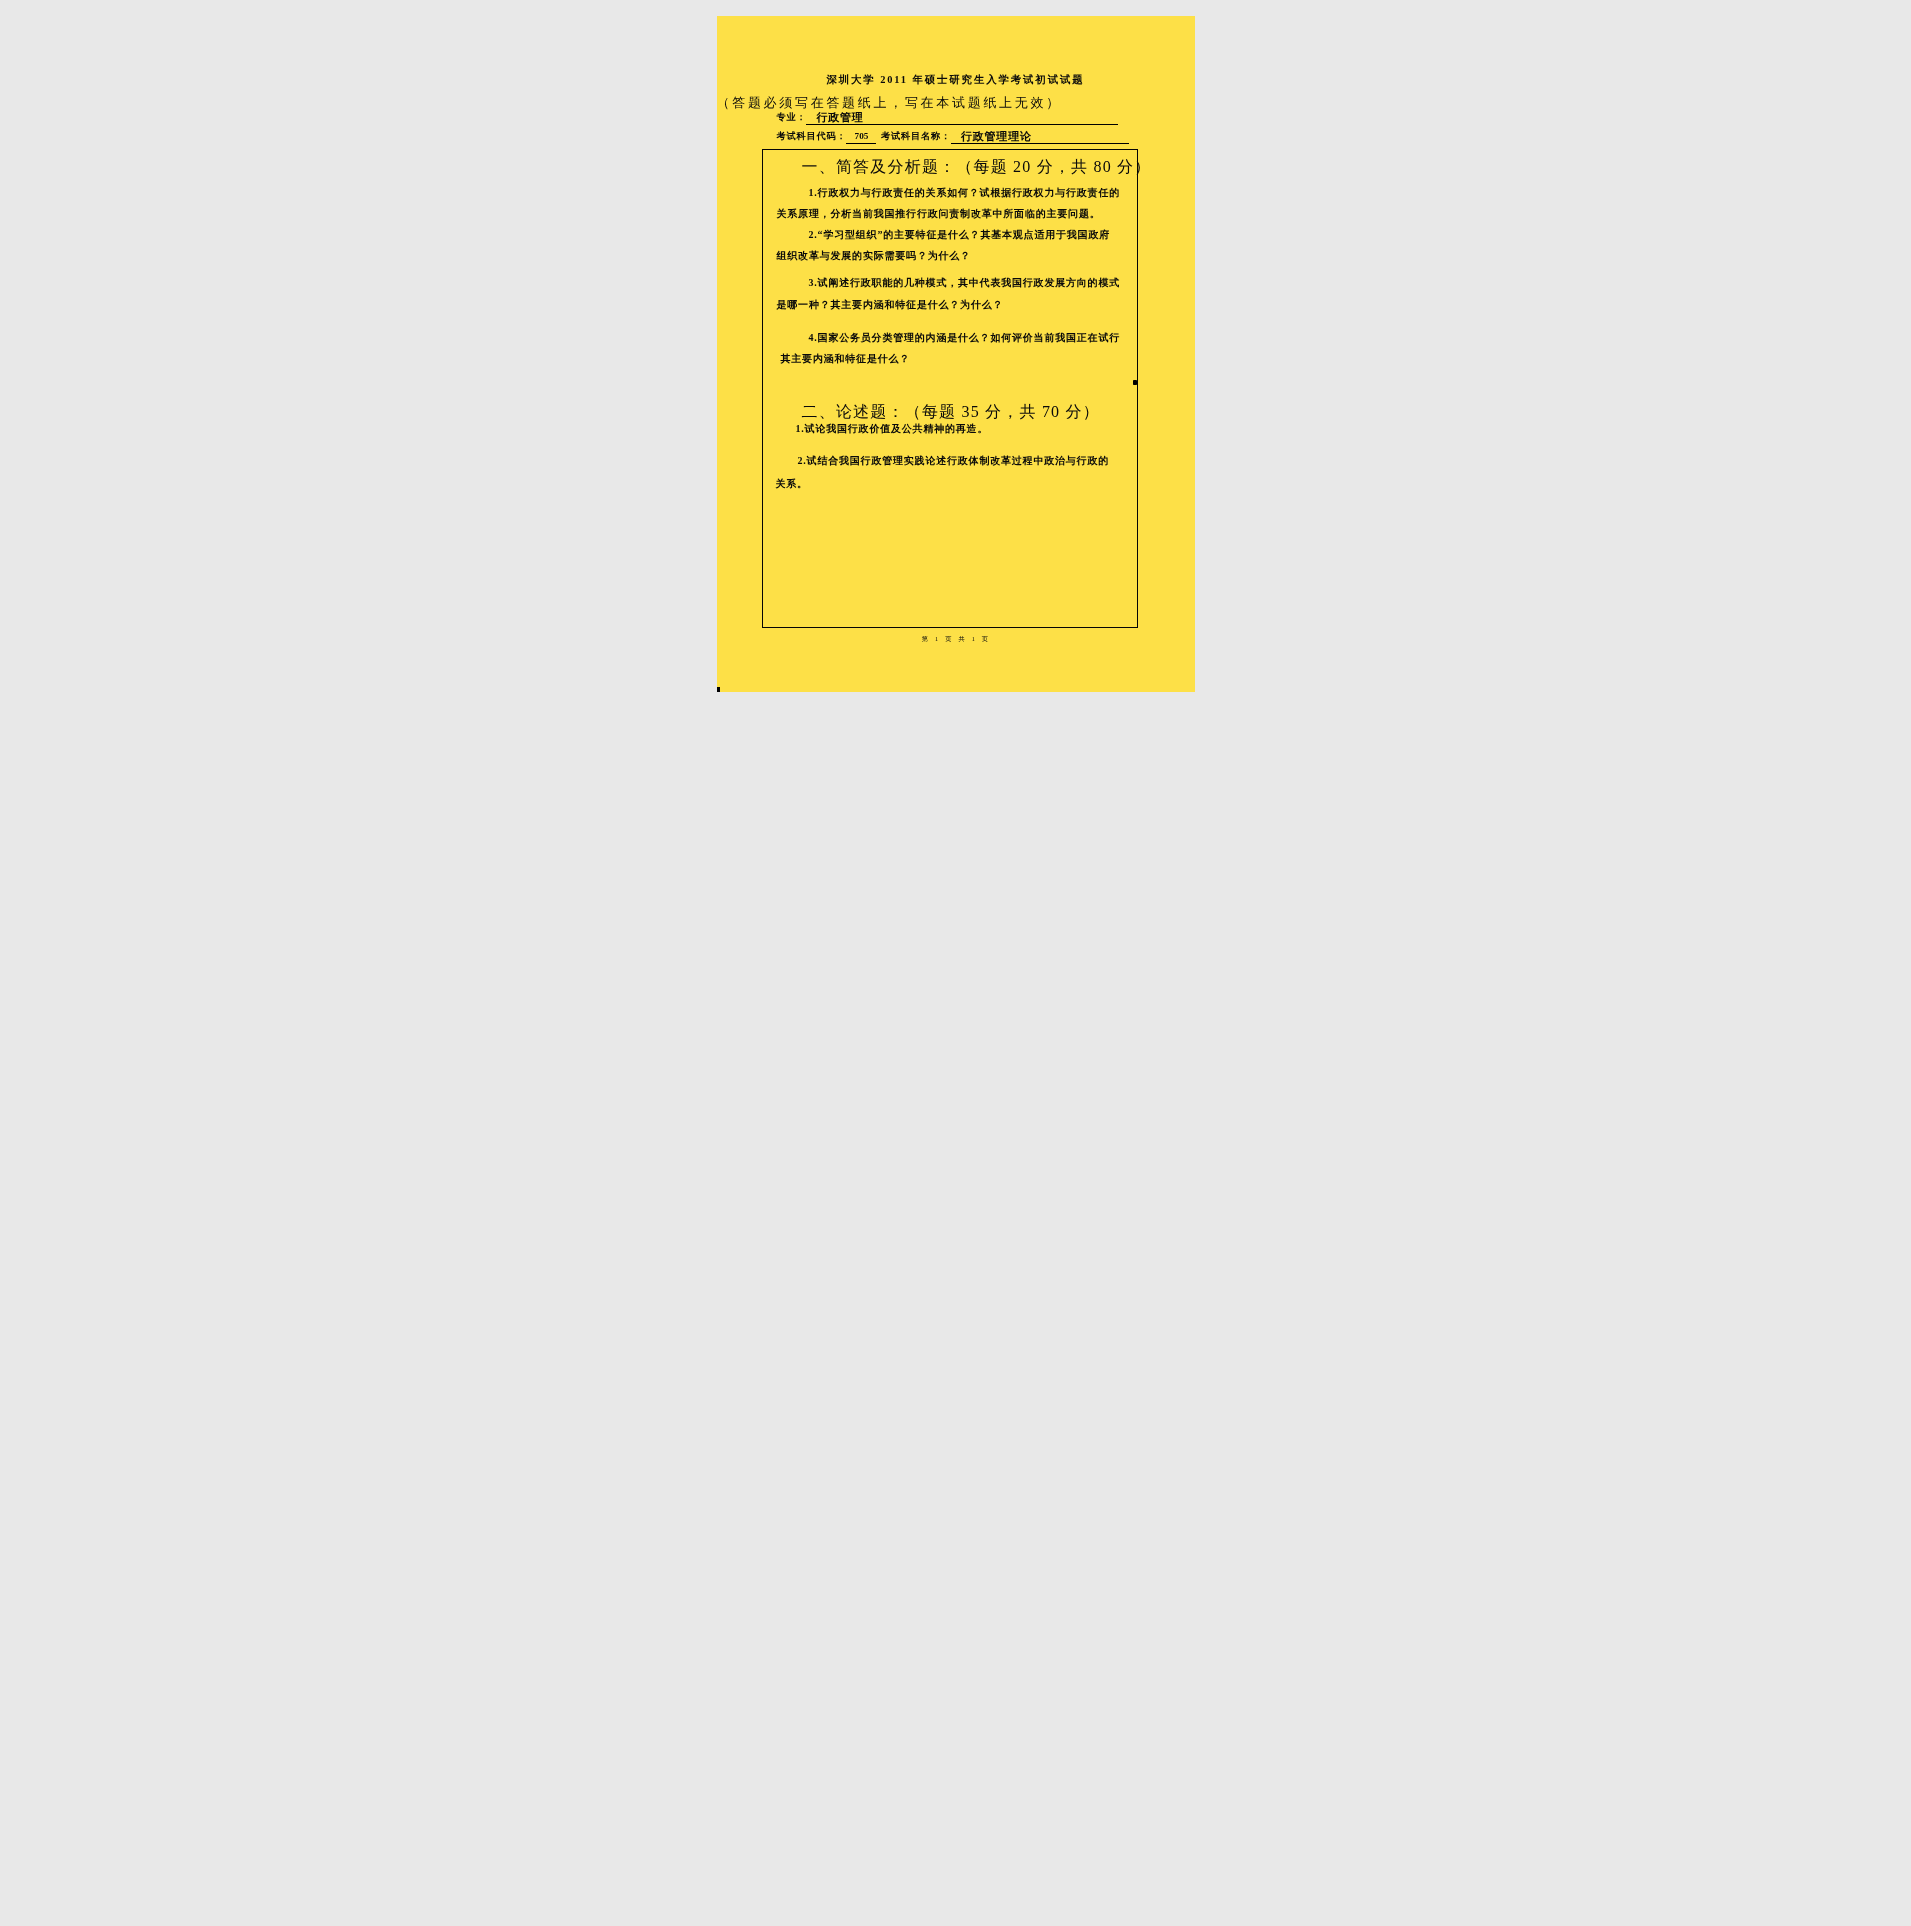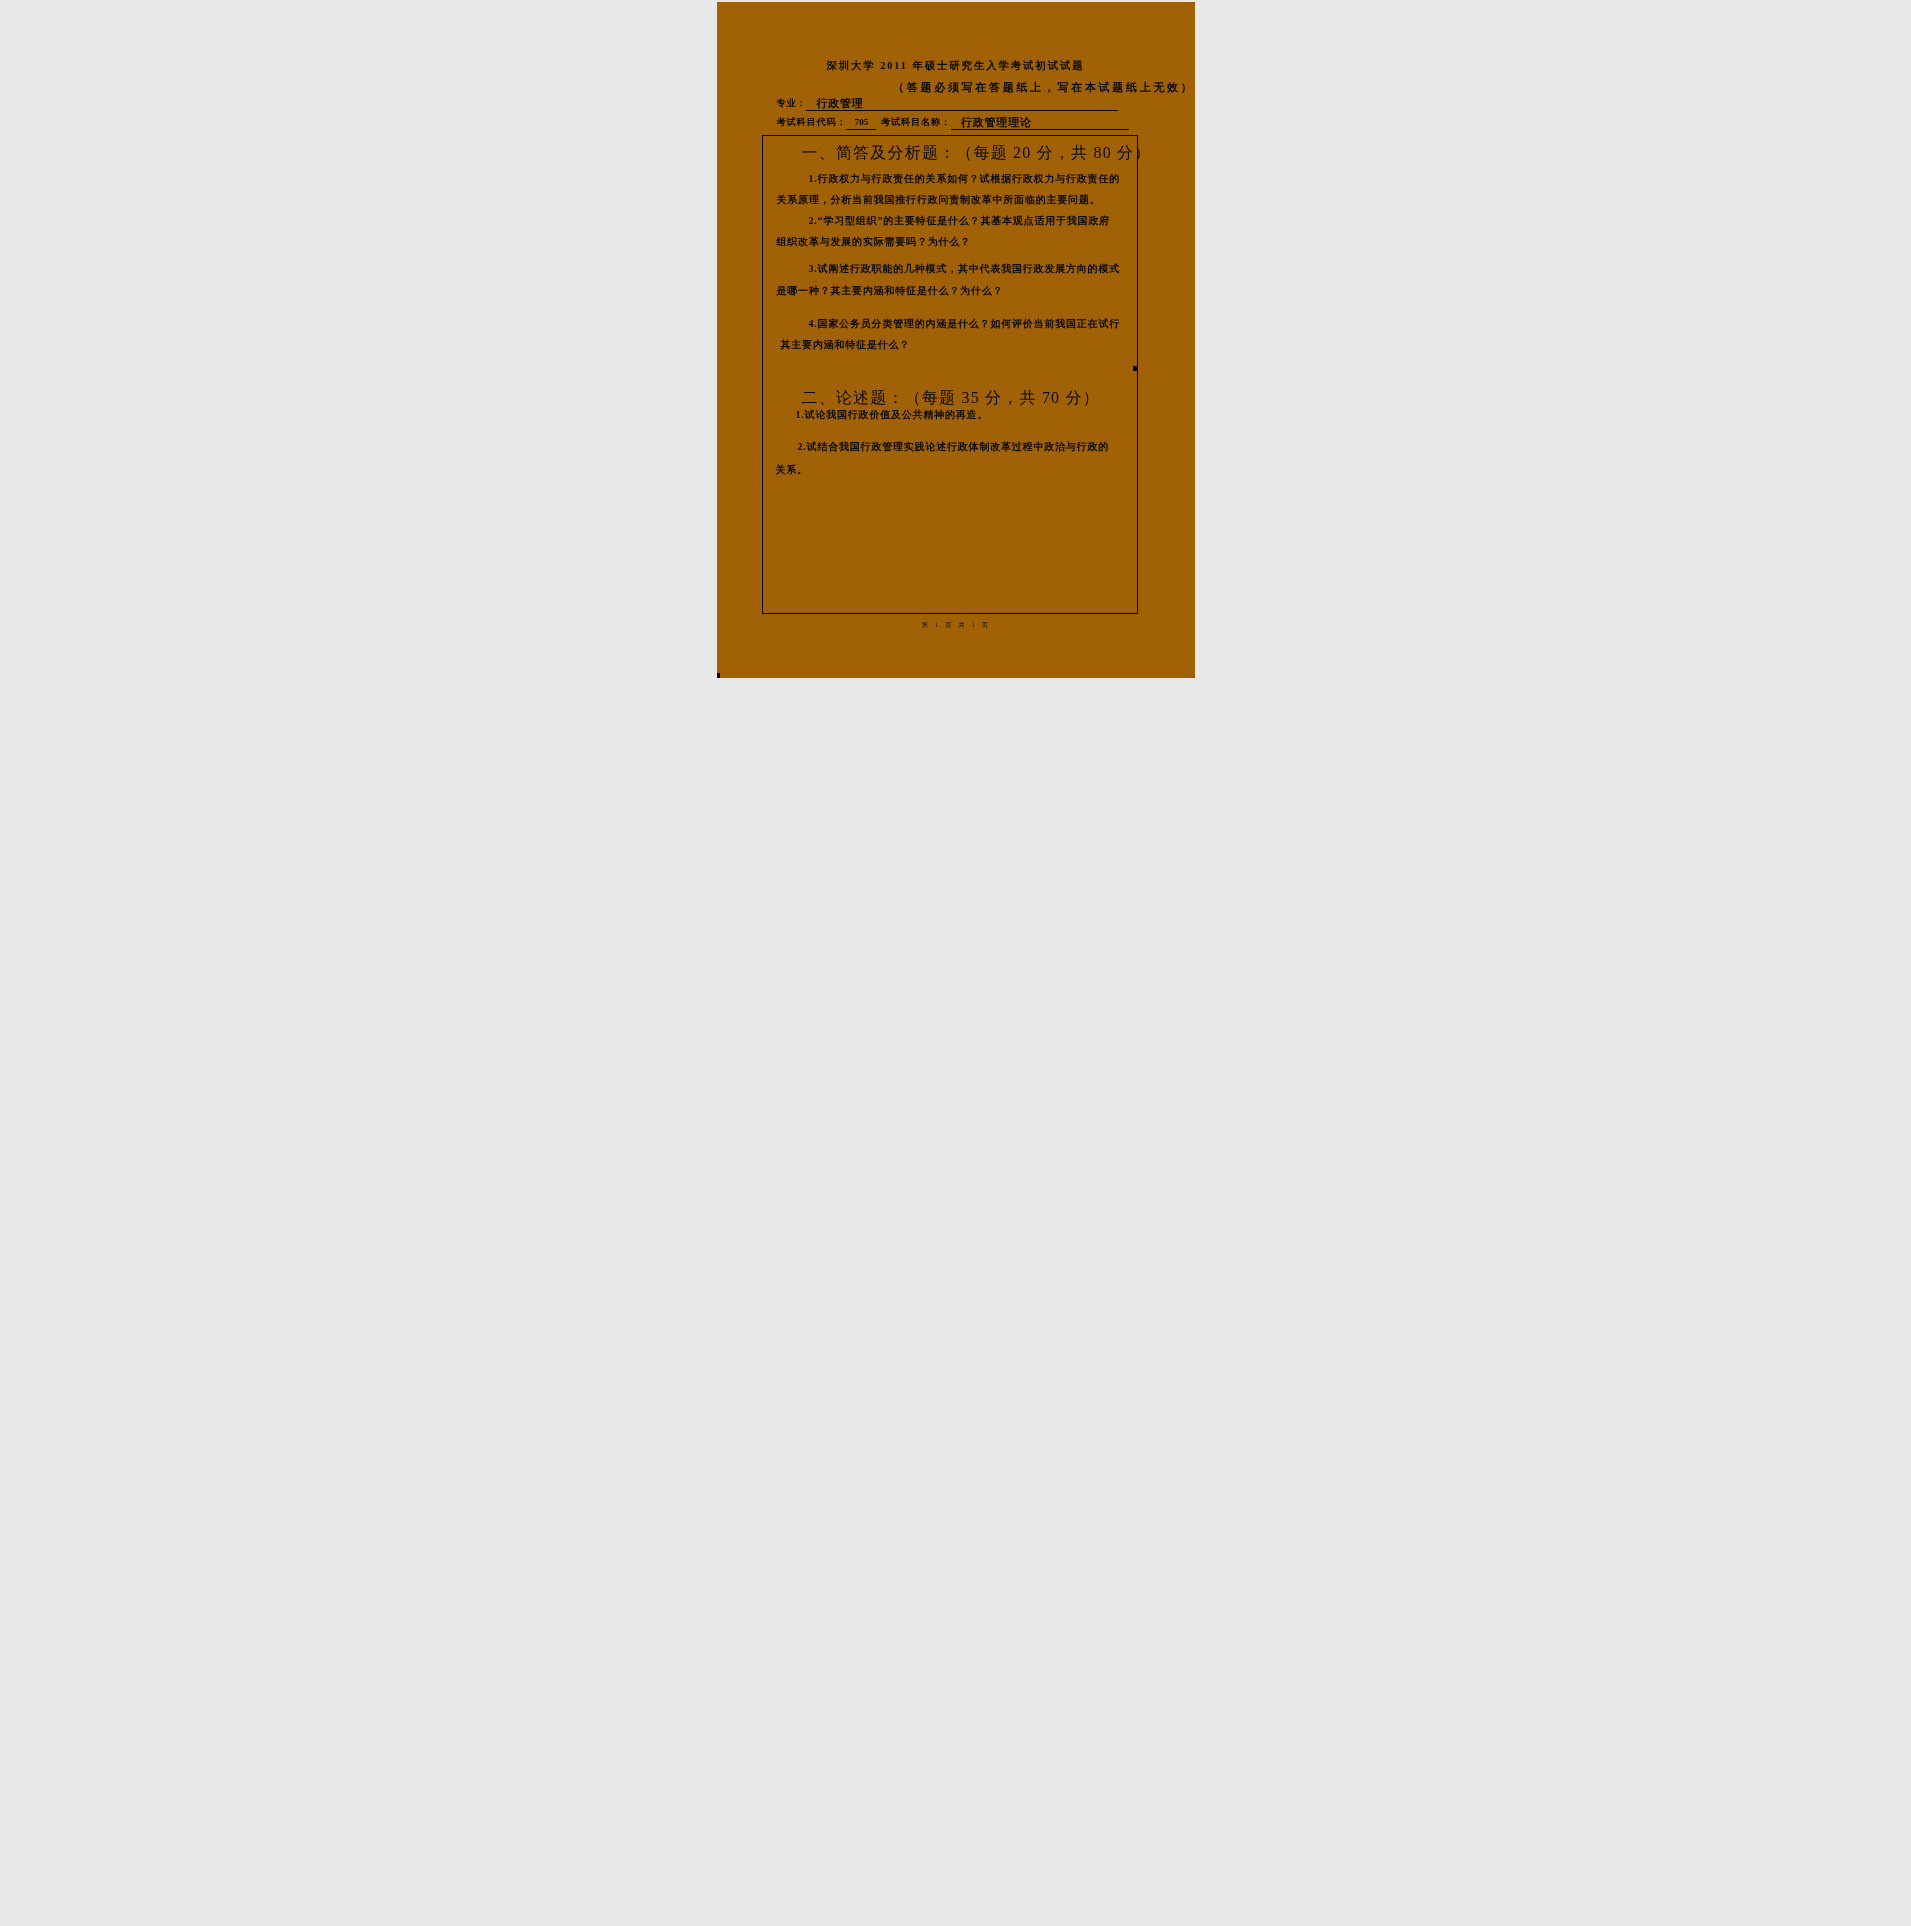--- a/index.html
+++ b/index.html
@@ -4,41 +4,41 @@
 <style>
   html, body {
     margin: 0;
     padding: 0;
     background: #e8e8e8;
   }
   .page {
     position: relative;
     width: 478px;
     height: 676px;
-    margin: 2px auto;
-    background: #a16207;
+    margin: 16px auto;
+    background: #fde047;
     color: #0a0a0a;
     font-family: "Liberation Serif", "DejaVu Serif", serif;
     overflow: hidden;
   }
   .title {
     position: absolute;
     top: 57px; left: 0; width: 478px;
     text-align: center;
     font-size: 10.4px;
     font-weight: bold;
     letter-spacing: 1.9px;
     white-space: nowrap;
   }
   .subtitle {
     position: absolute;
     top: 78px; left: 0; width: 478px;
-    text-align: right;
-    font-size: 11px;
-    font-weight: bold;
+    text-align: left;
+    font-size: 13px;
+    font-weight: normal;
     letter-spacing: 2.7px;
     white-space: nowrap;
   }
   .form-line {
     position: absolute;
     display: flex;
   }
   .fl1 { top: 95px; left: 60px; width: 341px; }
   .fl2 { top: 114px; left: 60px; width: 352px; }
   .flabel {

